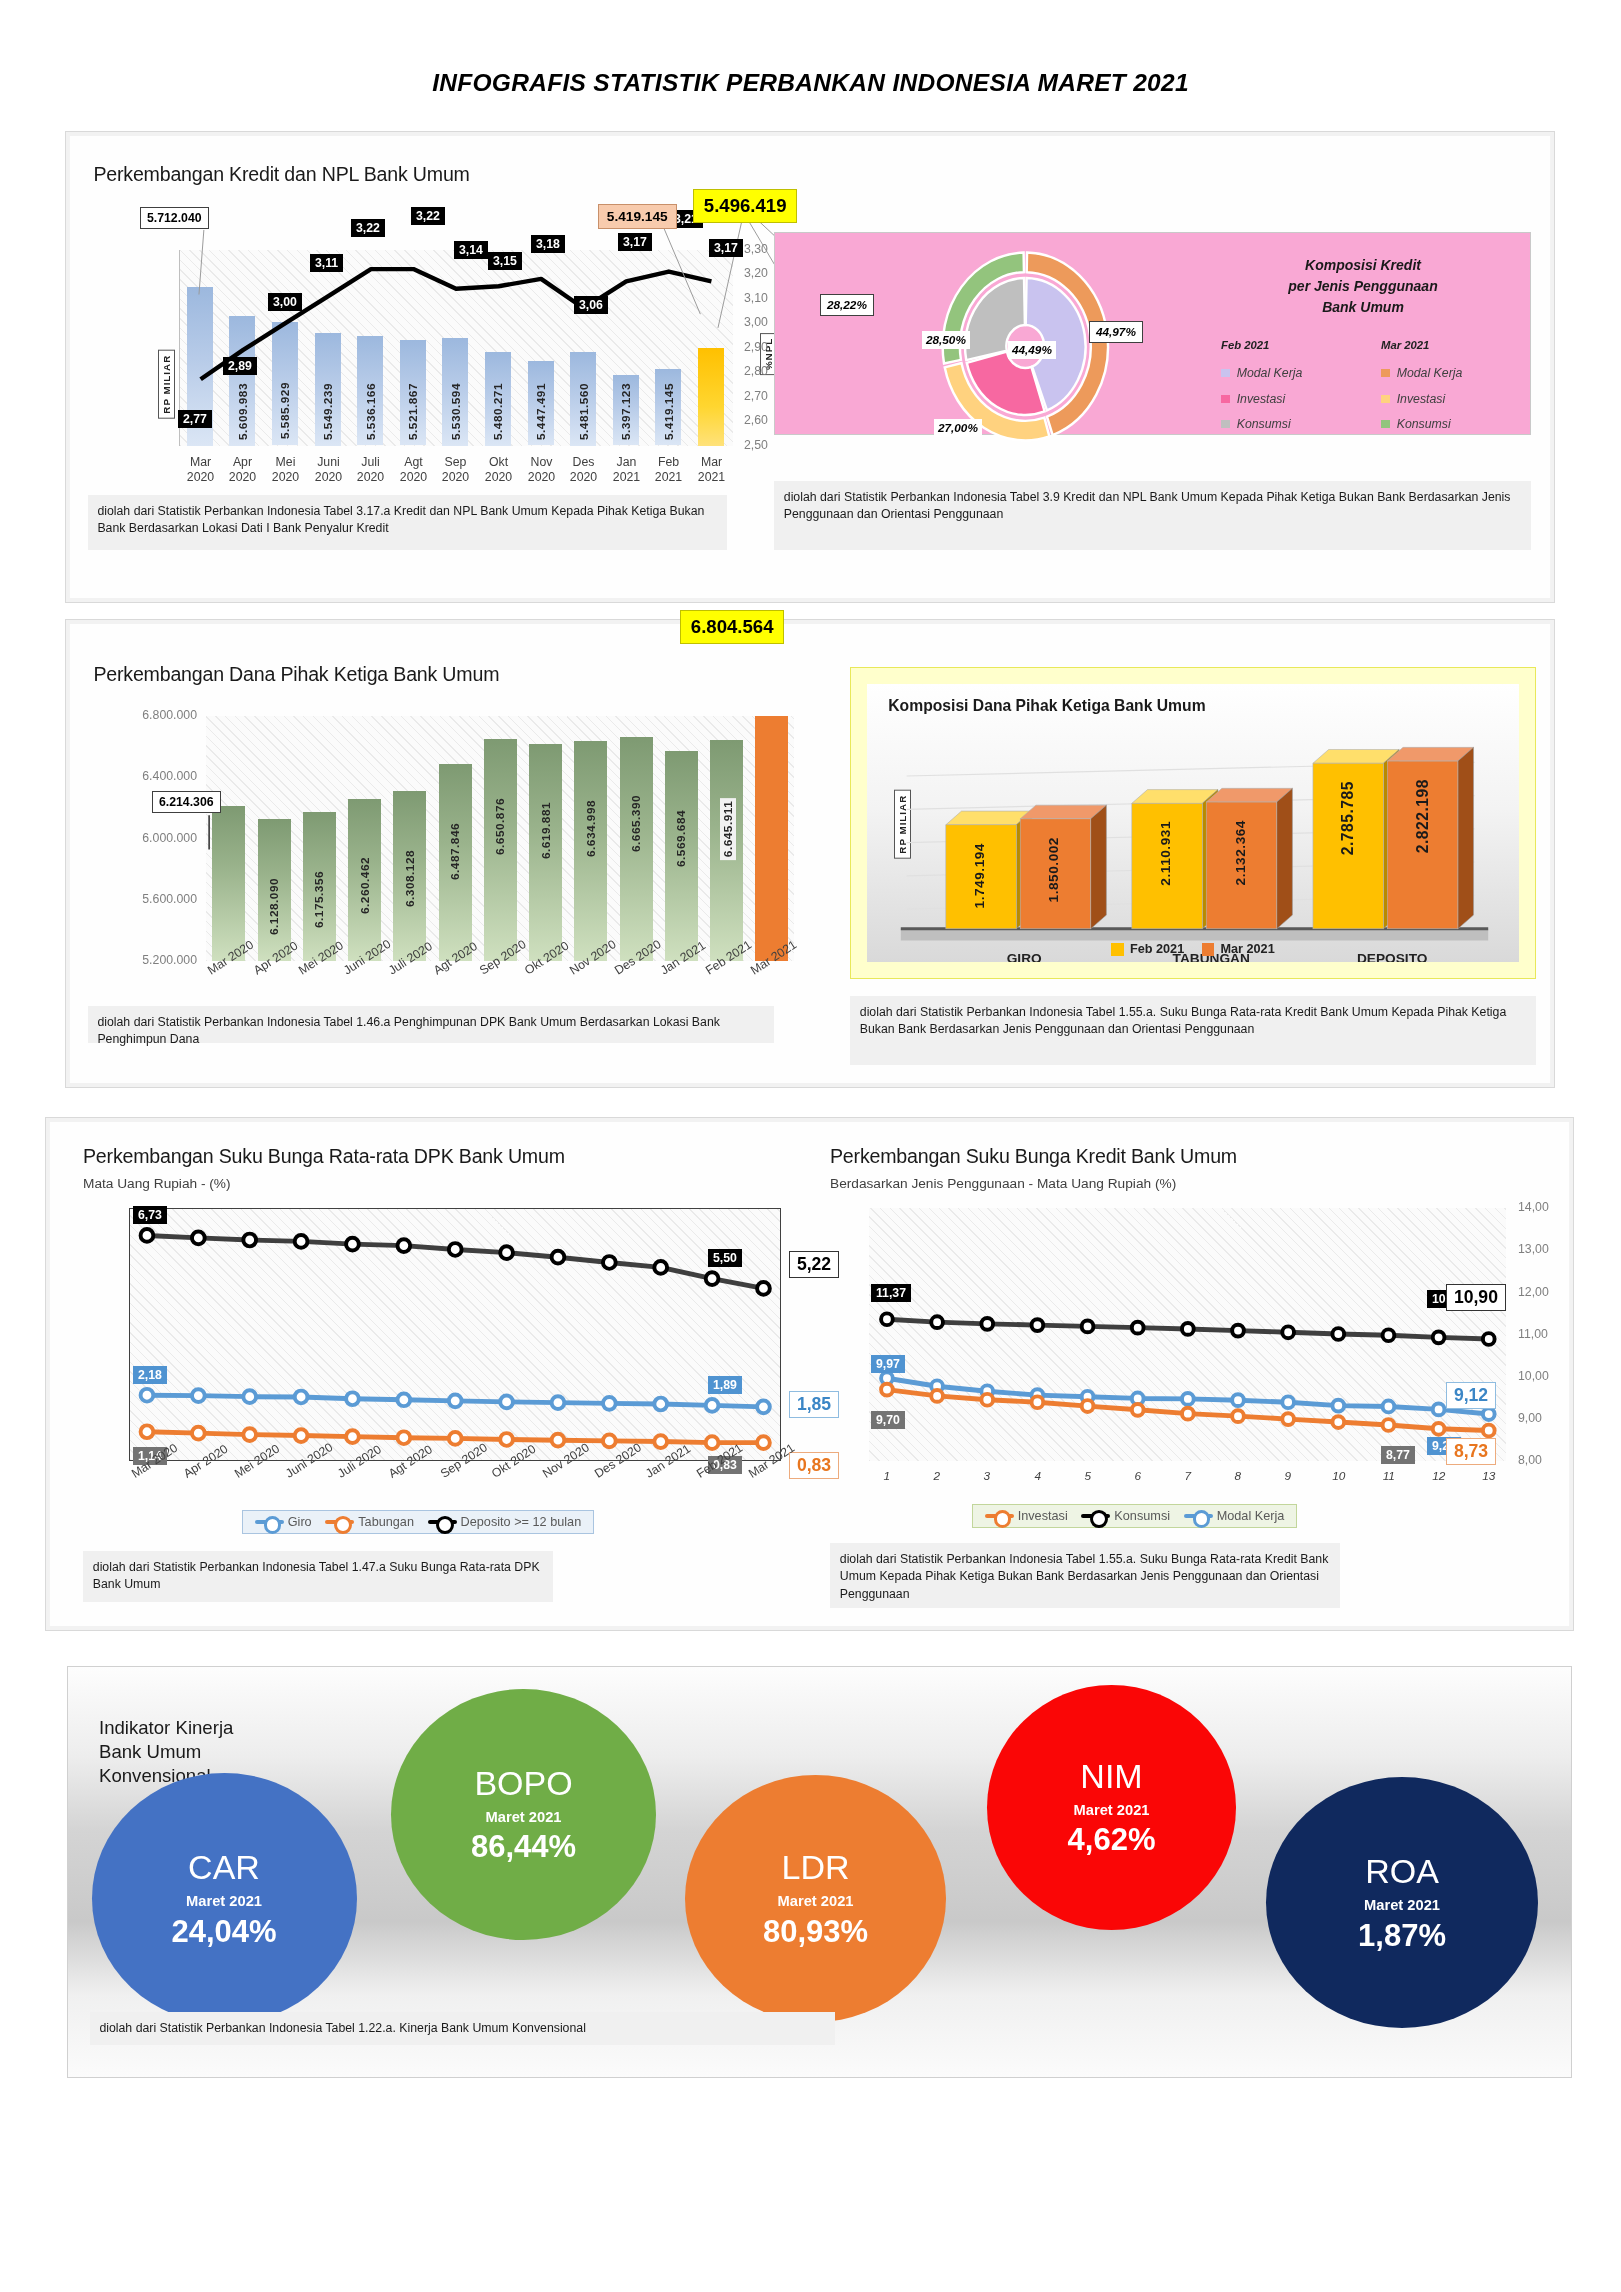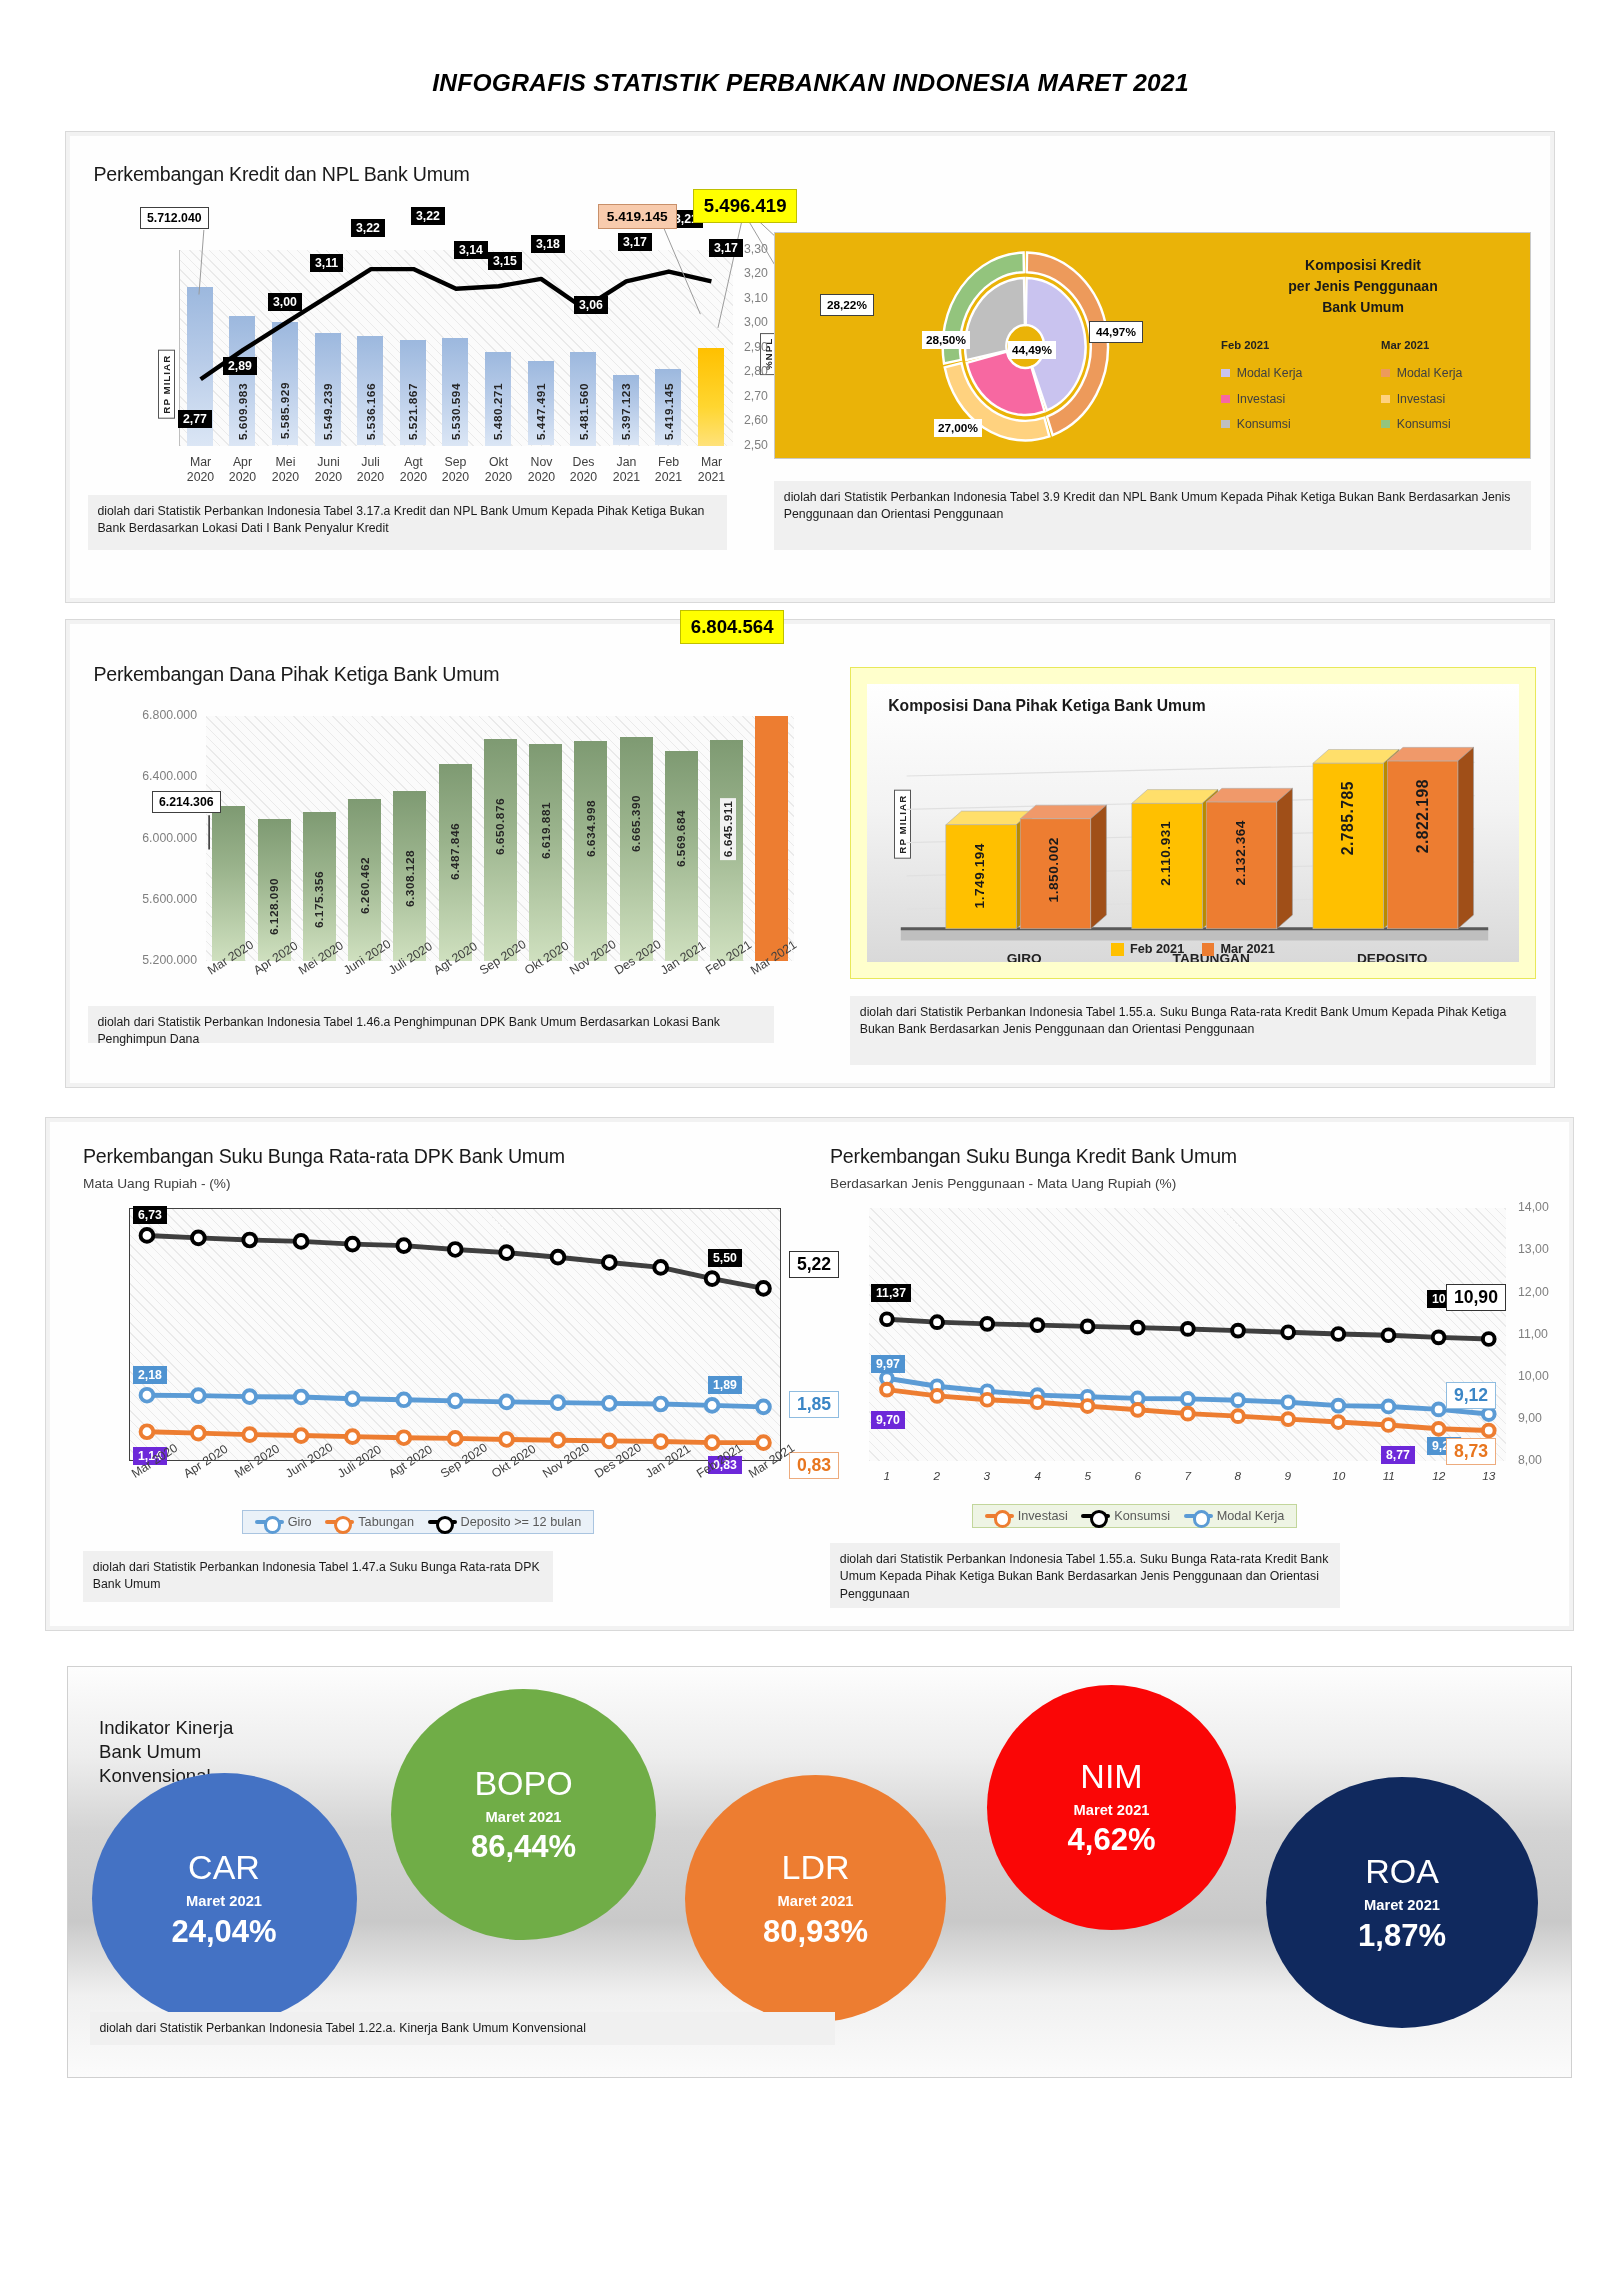--- a/index.html
+++ b/index.html
@@ -54,21 +54,21 @@
   .cal-yellow {
     background: #ffff00; border: 1.5px solid #bfbf00;
     font-size: 18.6px; padding: 4.9px 9.8px;
   }
   .cal-peach { background: #f8cbad; border: 1.5px solid #c8906a; font-size: 13.7px; padding: 3.9px 7.8px;}
   .badge-dark {
     position: absolute; background: #000; color: #fff;
     font-size: 12.3px; font-weight: bold; padding: 2px 4.9px; white-space: nowrap;
   }
   .badge-blue { position:absolute; background:#4f93d1; color:#fff; font-size:12.3px; font-weight:bold; padding:2px 4.9px;}
-  .badge-orange { position:absolute; background:#6d28d9; color:#fff; font-size:12.3px; font-weight:bold; padding:2px 4.9px;}
+  .badge-orange { position:absolute; background:#737373; color:#fff; font-size:12.3px; font-weight:bold; padding:2px 4.9px;}
   .out-blue { position:absolute; background:#fff; border:1.6px solid #8fbce0; color:#3b86c6; font-size:17.6px; font-weight:bold; padding:2px 6.9px;}
   .out-orange { position:absolute; background:#fff; border:1.6px solid #edab7d; color:#e8761f; font-size:17.6px; font-weight:bold; padding:2px 6.9px;}
   .out-black { position:absolute; background:#fff; border:1.6px solid #333; color:#000; font-size:17.6px; font-weight:bold; padding:2px 6.9px;}
 
   .vert-label {
     position: absolute;
     border: 1px solid #555; background: #fff;
     font-size: 9.8px; font-weight: bold; letter-spacing: 1px;
     writing-mode: vertical-rl; transform: rotate(180deg);
     padding: 3.9px 2px; color:#222;
@@ -256,21 +256,21 @@
         <div>2021</div>
       </div>
     </div>
 
   <div class="cal" style="left:74px; top:75px;">5.712.040</div>
   <div class="cal cal-peach" style="left:532px; top:72px;">5.419.145</div>
   <div class="cal cal-yellow" style="left:627px; top:57px;">5.496.419</div>
 
   <div class="source-box" style="left:21.6px; top:363px; width:639px; height:55px;">diolah dari Statistik Perbankan Indonesia Tabel 3.17.a Kredit dan NPL Bank Umum Kepada Pihak Ketiga Bukan Bank Berdasarkan Lokasi Dati I Bank Penyalur Kredit</div>
 
-  <div style="position:absolute; left:708px; top:100px; width:757px; height:227px; border:1px solid #c9c9c9; background:#eab308;">
+  <div style="position:absolute; left:708px; top:100px; width:757px; height:203px; border:1px solid #c9c9c9; background:#f9a8d4;font-style:italic;">
     <svg width="757" height="227" style="position:absolute;left:0;top:0;" viewBox="0 0 772 232">
       <g id="donut-g">
           <path d="M256.769215631746,20.021054386414832 A84.48,96 0 0 1 282.9329883540559,206.60046021136753 L277.11361578029425,187.72536433399932 A66.88,76 0 0 0 256.40062904179894,40.01666805591174 Z" fill="#ed9a5b" stroke="#fff" stroke-width="2.5"></path>
           <path d="M279.5698072978475,207.85020656456808 A84.48,96 0 0 1 172.61677004648317,137.25558453678633 L189.77994295346582,132.82733775828916 A66.88,76 0 0 0 274.45109744412923,188.7147468636164 Z" fill="#ffd27f" stroke="#fff" stroke-width="2.5"></path>
           <path d="M171.90575361802792,133.31665385663305 A84.48,96 0 0 1 253.23078436825404,20.021054386414832 L253.5993709582011,40.01666805591174 A66.88,76 0 0 0 189.21705494760545,129.70901763650116 Z" fill="#93c47d" stroke="#fff" stroke-width="2.5"></path>
           <path d="M256.2900530648148,46.01535215676081 A61.6,70 0 0 1 277.1115950224149,181.33485511049832 L261.9493584356161,136.53381160615663 A19.36,22 0 0 0 255.4054452489418,94.0048249635534 Z" fill="#c9c3ef" stroke="#fff" stroke-width="2.5"></path>
           <path d="M274.6845724000269,182.3297470427351 A61.6,70 0 0 1 195.18737246480484,132.74005144823894 L236.2017456317958,121.26115902658938 A19.36,22 0 0 0 261.1865798971513,136.84649192771676 Z" fill="#f768a1" stroke="#fff" stroke-width="2.5"></path>
           <path d="M194.62295777527413,129.87912567067247 A61.6,70 0 0 1 253.6712512594046,46.016287066849884 L254.58239325295574,94.00511879243854 A19.36,22 0 0 0 236.0243581579433,120.36201092506849 Z" fill="#bfbfbf" stroke="#fff" stroke-width="2.5"></path>
         </g>
     </svg>

